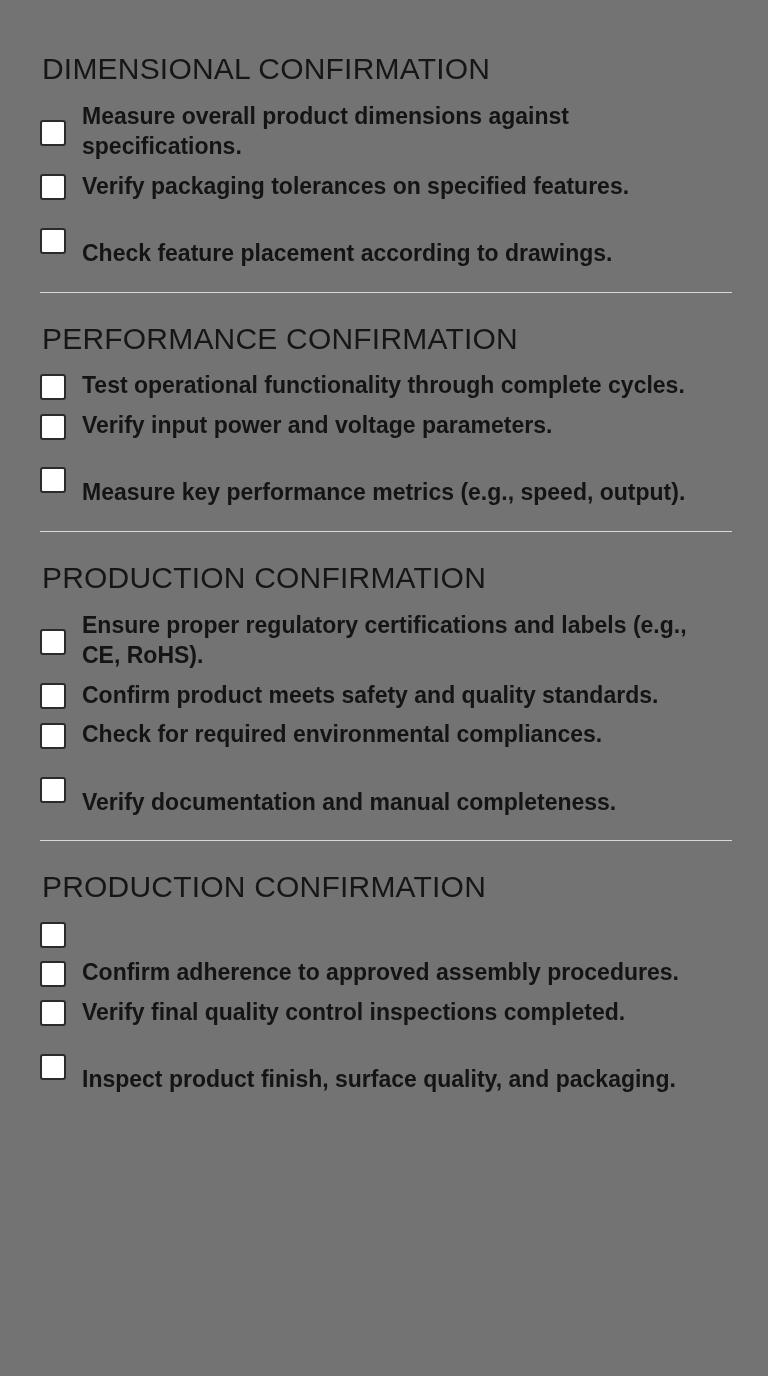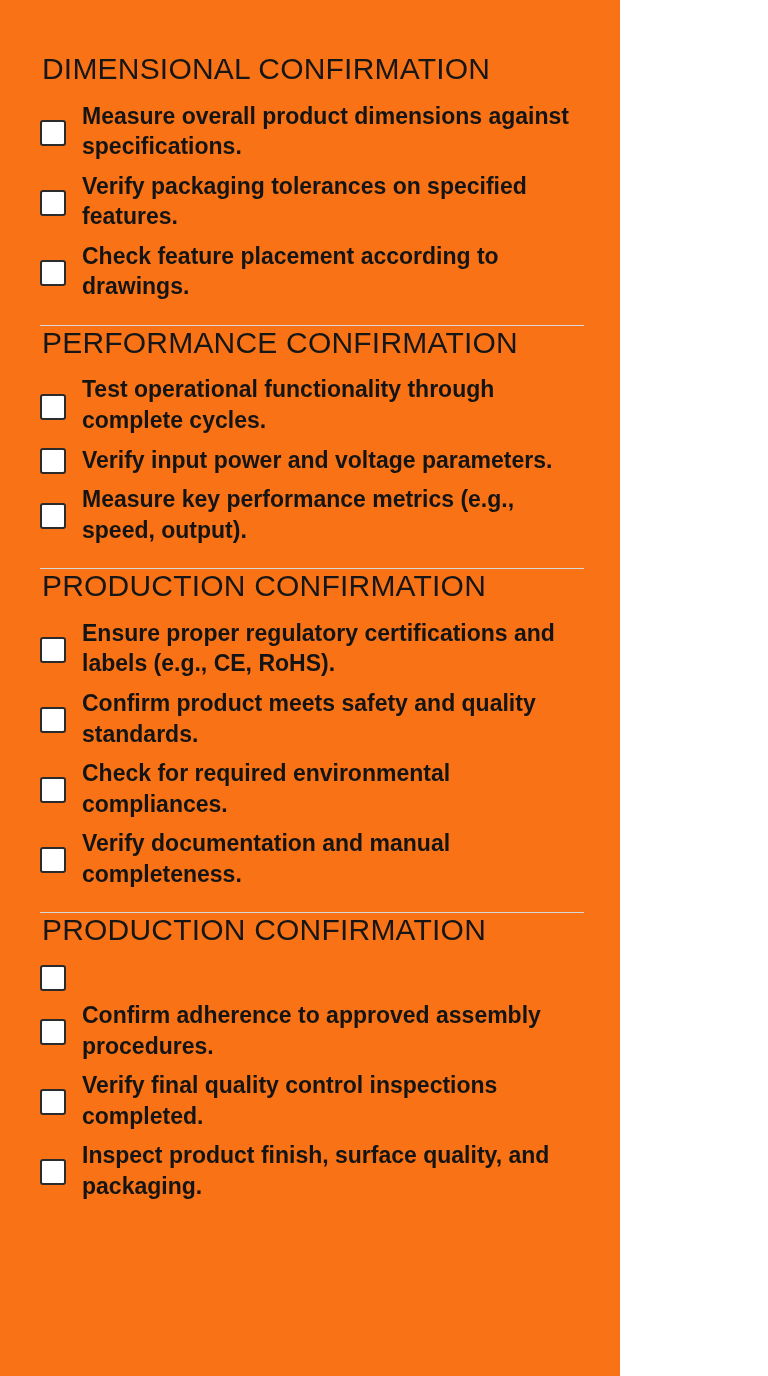--- a/index.html
+++ b/index.html
@@ -8,32 +8,32 @@
     background: #ffffff;
   }
   body {
     width: 768px;
     min-height: 1376px;
     font-family: "Liberation Sans", sans-serif;
     color: #111111;
     -webkit-font-smoothing: antialiased;
   }
   .page {
-    width: 620px;
+    width: 768px;
     min-height: 1376px;
     box-sizing: border-box;
     padding: 52px 36px 40px 40px;
-    background: #f97316;
+    background: #737373;
   }
   .section {
     padding-bottom: 14px;
   }
   .section + .section {
     border-top: 1px solid #d8d8d8;
-    padding-top: 0;
+    padding-top: 29px;
   }
   .section-title {
     font-size: 30px;
     font-weight: 400;
     letter-spacing: 0.2px;
     color: #161616;
     margin: 0 0 14px 2px;
     line-height: 1.15;
   }
   .items {
@@ -57,20 +57,21 @@
   }
   .item-label {
     font-size: 23px;
     font-weight: 700;
     line-height: 1.33;
     color: #141414;
     max-width: 640px;
   }
   .item:last-child .item-label {
     max-width: 660px;
+    margin-top: 28px;
   }
   .faded-tail {
     color: #141414;
   }
 </style>
 </head>
 <body>
 
 <div class="page">
 

